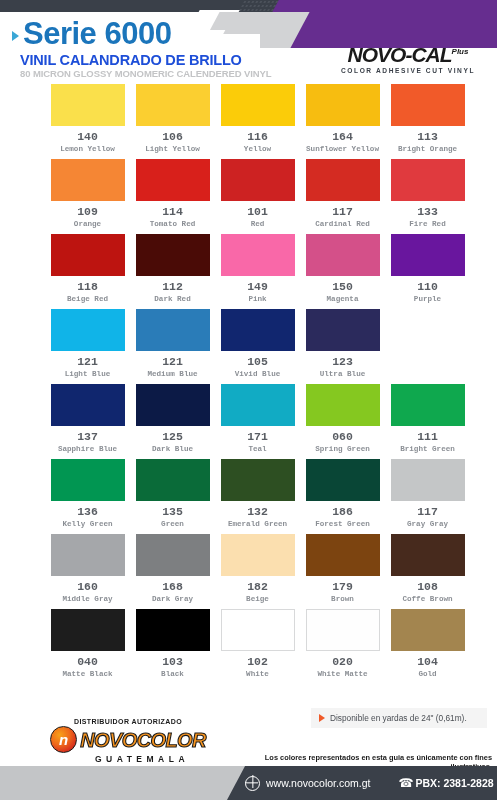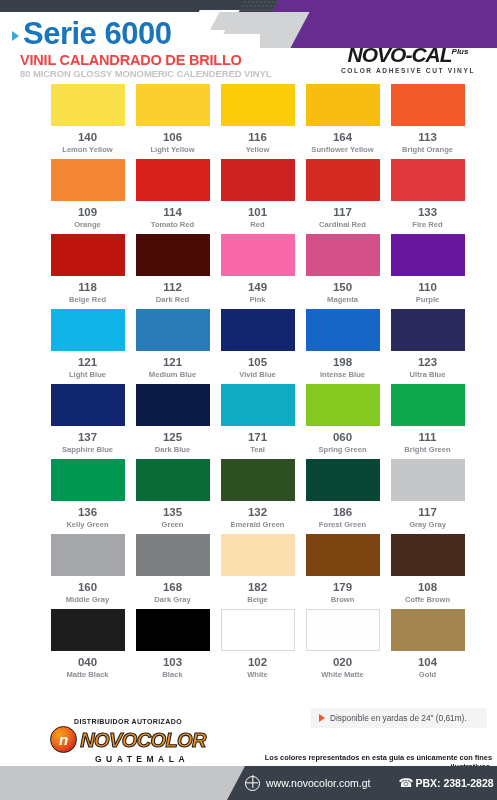--- a/index.html
+++ b/index.html
@@ -22,31 +22,31 @@
   .band-gray{position:absolute;left:210px;top:12px;width:90px;height:36px;background:#d2d3d5;transform:skewX(-28deg);}
   .band-purple{position:absolute;left:266px;top:0px;width:260px;height:48px;background:#662d8f;transform:skewX(-28deg);}
   .band-purple-fill{position:absolute;left:330px;top:0px;width:200px;height:48px;background:#662d8f;}
   .band-gray-white{position:absolute;left:0px;top:34px;width:260px;height:16px;background:#ffffff;}
   .band-gray-white2{position:absolute;left:150px;top:30px;width:70px;height:20px;background:#ffffff;transform:skewX(-28deg);}
 
   
   .title-row{position:absolute;left:12px;top:18px;display:flex;align-items:center;}
   .tri{width:0;height:0;border-left:7px solid #3aa7d6;border-top:5px solid transparent;border-bottom:5px solid transparent;margin-right:4px;margin-top:4px;}
   .serie{font-size:31px;font-weight:bold;color:#1b75bb;letter-spacing:-0.5px;line-height:1;}
-  .subtitle{position:absolute;left:20px;top:52px;font-size:14.5px;font-weight:bold;color:#ef4444;letter-spacing:-0.2px;}
+  .subtitle{position:absolute;left:20px;top:52px;font-size:14.5px;font-weight:bold;color:#1d4ed8;letter-spacing:-0.2px;}
   .subtitle-en{position:absolute;left:20px;top:68px;font-size:9.5px;font-weight:bold;color:#c3c4c6;letter-spacing:-0.1px;}
 
   
   .brand{position:absolute;left:333px;top:44px;width:150px;text-align:center;}
   .brand-main{font-size:21px;font-weight:bold;font-style:italic;color:#1a1a1a;letter-spacing:-1px;line-height:1;position:relative;display:inline-block;}
   .brand-plus{font-size:8px;font-weight:bold;font-style:italic;color:#1a1a1a;vertical-align:super;letter-spacing:0;}
   .brand-sub{font-size:6.6px;font-weight:bold;color:#3a4049;letter-spacing:1.6px;margin-top:1px;}
 
   
-  .grid{position:absolute;left:0;top:84px;width:497px;}
+  .grid{position:absolute;left:0;top:84px;width:497px;font-family:Liberation Mono, monospace;}
   .row{display:flex;width:497px;height:75px;}
   .cell{width:85px;margin-left:0;display:flex;flex-direction:column;align-items:center;}
   .swatch{width:74px;height:42px;box-sizing:border-box;}
   .swatch.bordered{border:1px solid #d8d9da;}
   .code{font-size:11.5px;font-weight:bold;color:#5a5e64;margin-top:5px;line-height:1.05;}
   .cname{font-size:7.6px;font-weight:bold;color:#8b8f95;margin-top:2px;text-align:center;line-height:1.25;max-width:80px;}
 
   
   .note{position:absolute;left:311px;top:708px;width:176px;height:20px;background:#f4f4f4;display:flex;align-items:center;padding-left:8px;box-sizing:border-box;}
   .note-tri{width:0;height:0;border-left:6px solid #f05a28;border-top:4px solid transparent;border-bottom:4px solid transparent;margin-right:5px;}
@@ -202,25 +202,20 @@
           <div class="swatch" style="background: rgb(42, 124, 184);"></div>
           <div class="code">121</div>
           <div class="cname">Medium Blue</div>
         </div>
         <div class="cell">
           <div class="swatch" style="background: rgb(17, 38, 111);"></div>
           <div class="code">105</div>
           <div class="cname">Vivid Blue</div>
         </div>
         <div class="cell">
-          <div class="swatch" style="background: rgb(21, 102, 198);"></div>
-          <div class="code">198</div>
-          <div class="cname">Intense Blue</div>
-        </div>
-        <div class="cell">
           <div class="swatch" style="background: rgb(43, 42, 92);"></div>
           <div class="code">123</div>
           <div class="cname">Ultra Blue</div>
         </div>
       </div>
       <div class="row">
         <div style="width: 45px; flex: 0 0 auto;"></div>
         <div class="cell">
           <div class="swatch" style="background: rgb(16, 38, 110);"></div>
           <div class="code">137</div>

